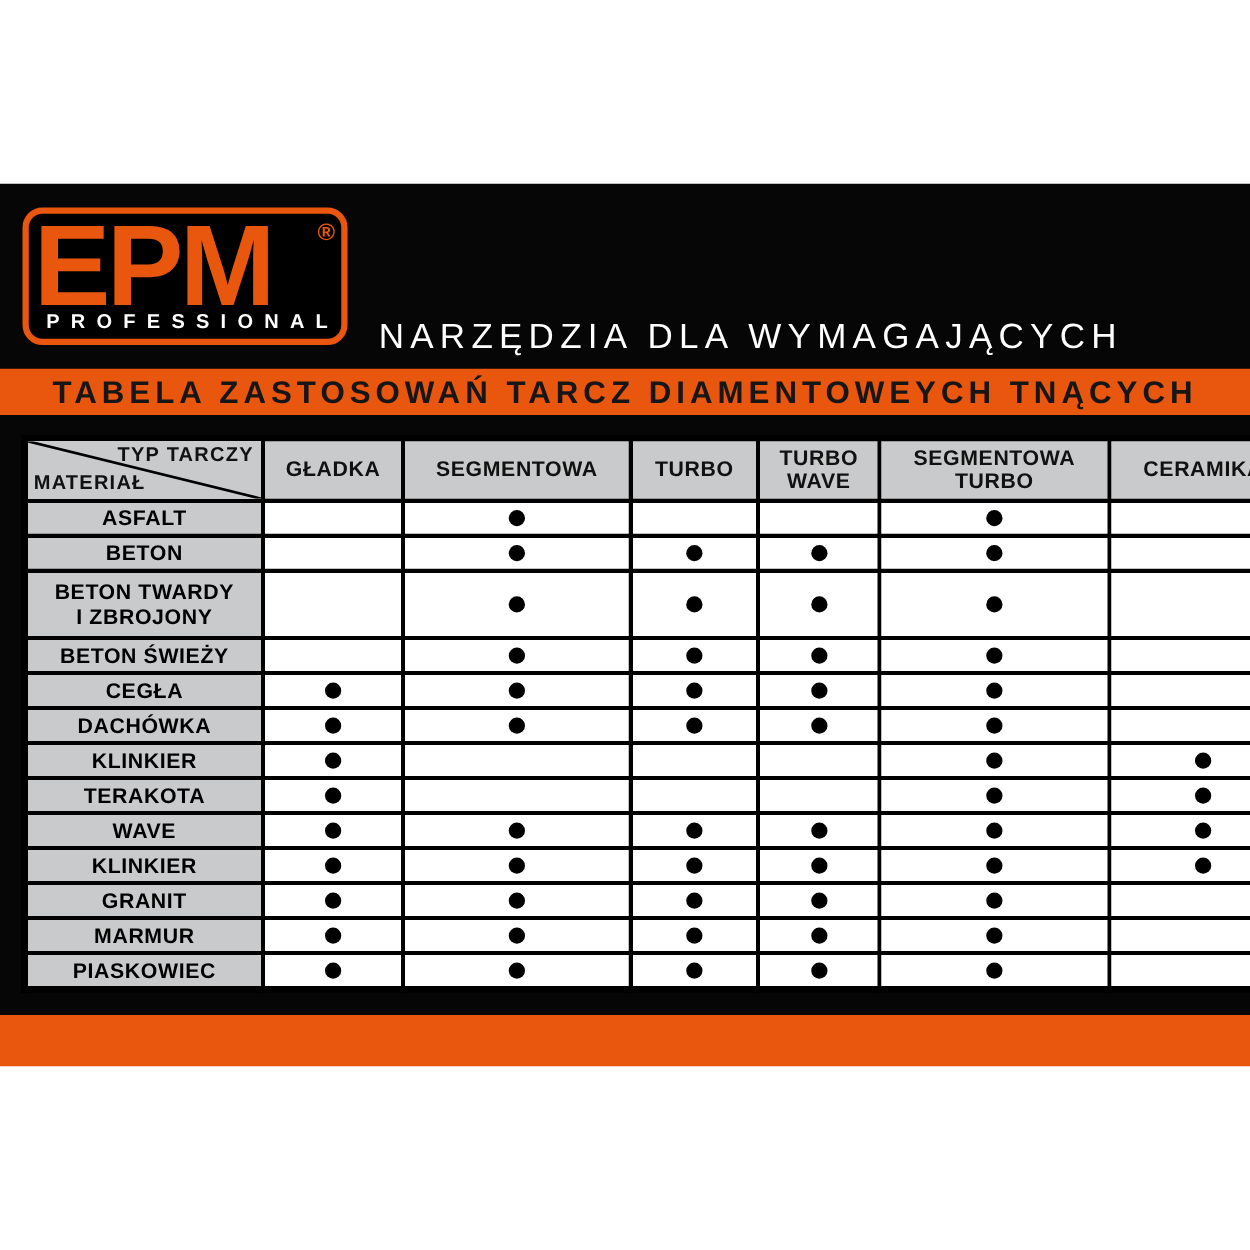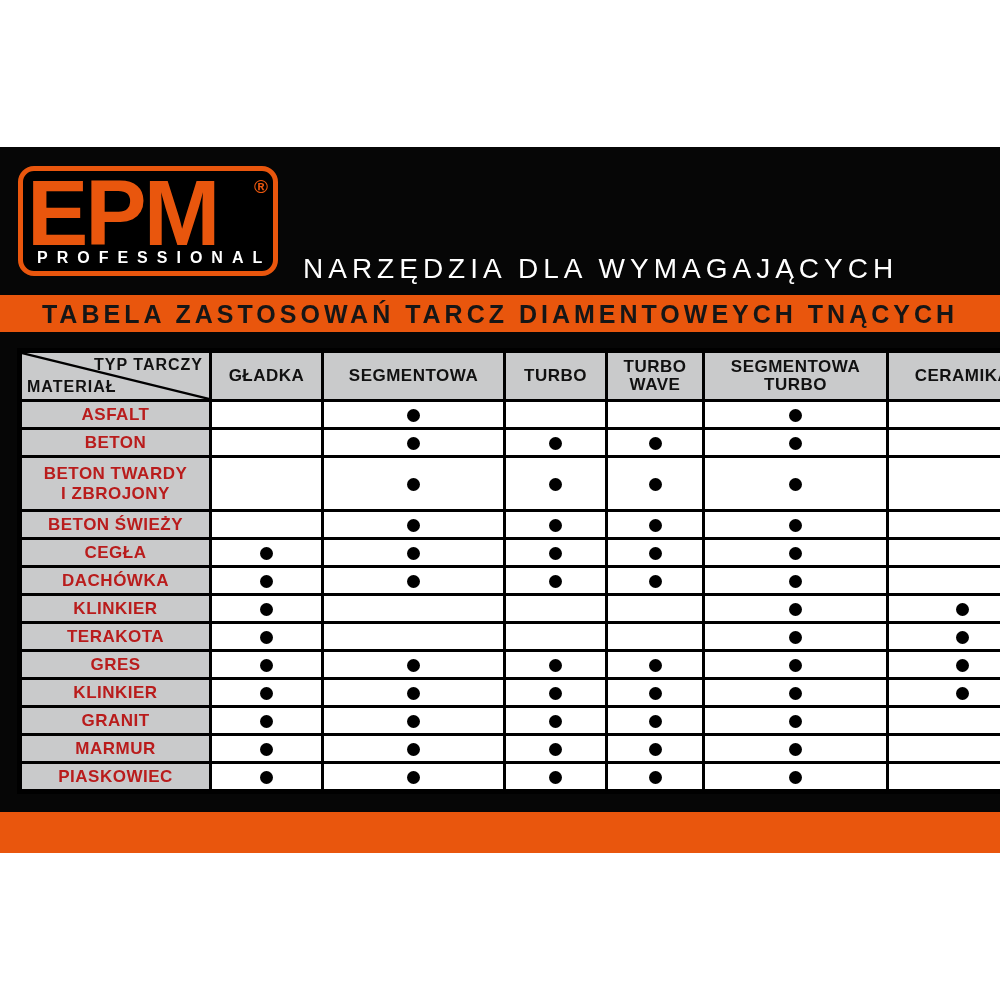--- a/index.html
+++ b/index.html
@@ -30,21 +30,21 @@
   .banner{position:absolute;left:0;top:295px;width:1000px;height:37px;background:var(--orange);
     color:#161616;font-size:25px;font-weight:700;letter-spacing:4px;text-align:center;
     line-height:38px;white-space:nowrap;}
 
   
   .table-wrap{position:absolute;left:17px;top:348px;}
   table{border-collapse:collapse;table-layout:fixed;width:968px;border:5px solid #000;background:#000;}
   th,td{border:3px solid #000;overflow:hidden;padding:0;}
   thead th{height:44px;background:var(--gray);color:#111;font-size:17px;font-weight:700;
     line-height:1.05;padding:1px 2px;letter-spacing:0.5px;}
-  td.mat{background:var(--gray);color:#b91c1c;font-weight:700;font-size:17px;text-align:center;
+  td.mat{background:var(--gray);color:#000000;font-weight:700;font-size:17px;text-align:center;
     white-space:pre-line;line-height:1.15;letter-spacing:0.5px;}
   td.dot-cell{background:#fff;text-align:center;height:25px;}
   tr.tall td{height:51px;}
   .dot{display:inline-block;width:13px;height:13px;border-radius:50%;background:#000;vertical-align:middle;}
   table tr > *:nth-child(1){width:183px;}
   table tr > *:nth-child(2){width:105px;}
   table tr > *:nth-child(3){width:175px;}
   table tr > *:nth-child(4){width:95px;}
   table tr > *:nth-child(5){width:90px;}
   table tr > *:nth-child(6){width:177px;}
@@ -160,21 +160,21 @@
           <tr>
             <td class="mat">TERAKOTA</td>
             <td class="dot-cell"><span class="dot"></span></td>
             <td class="dot-cell"></td>
             <td class="dot-cell"></td>
             <td class="dot-cell"></td>
             <td class="dot-cell"><span class="dot"></span></td>
             <td class="dot-cell"><span class="dot"></span></td>
           </tr>
           <tr>
-            <td class="mat">GRES</td>
+            <td class="mat">WAVE</td>
             <td class="dot-cell"><span class="dot"></span></td>
             <td class="dot-cell"><span class="dot"></span></td>
             <td class="dot-cell"><span class="dot"></span></td>
             <td class="dot-cell"><span class="dot"></span></td>
             <td class="dot-cell"><span class="dot"></span></td>
             <td class="dot-cell"><span class="dot"></span></td>
           </tr>
           <tr>
             <td class="mat">KLINKIER</td>
             <td class="dot-cell"><span class="dot"></span></td>

